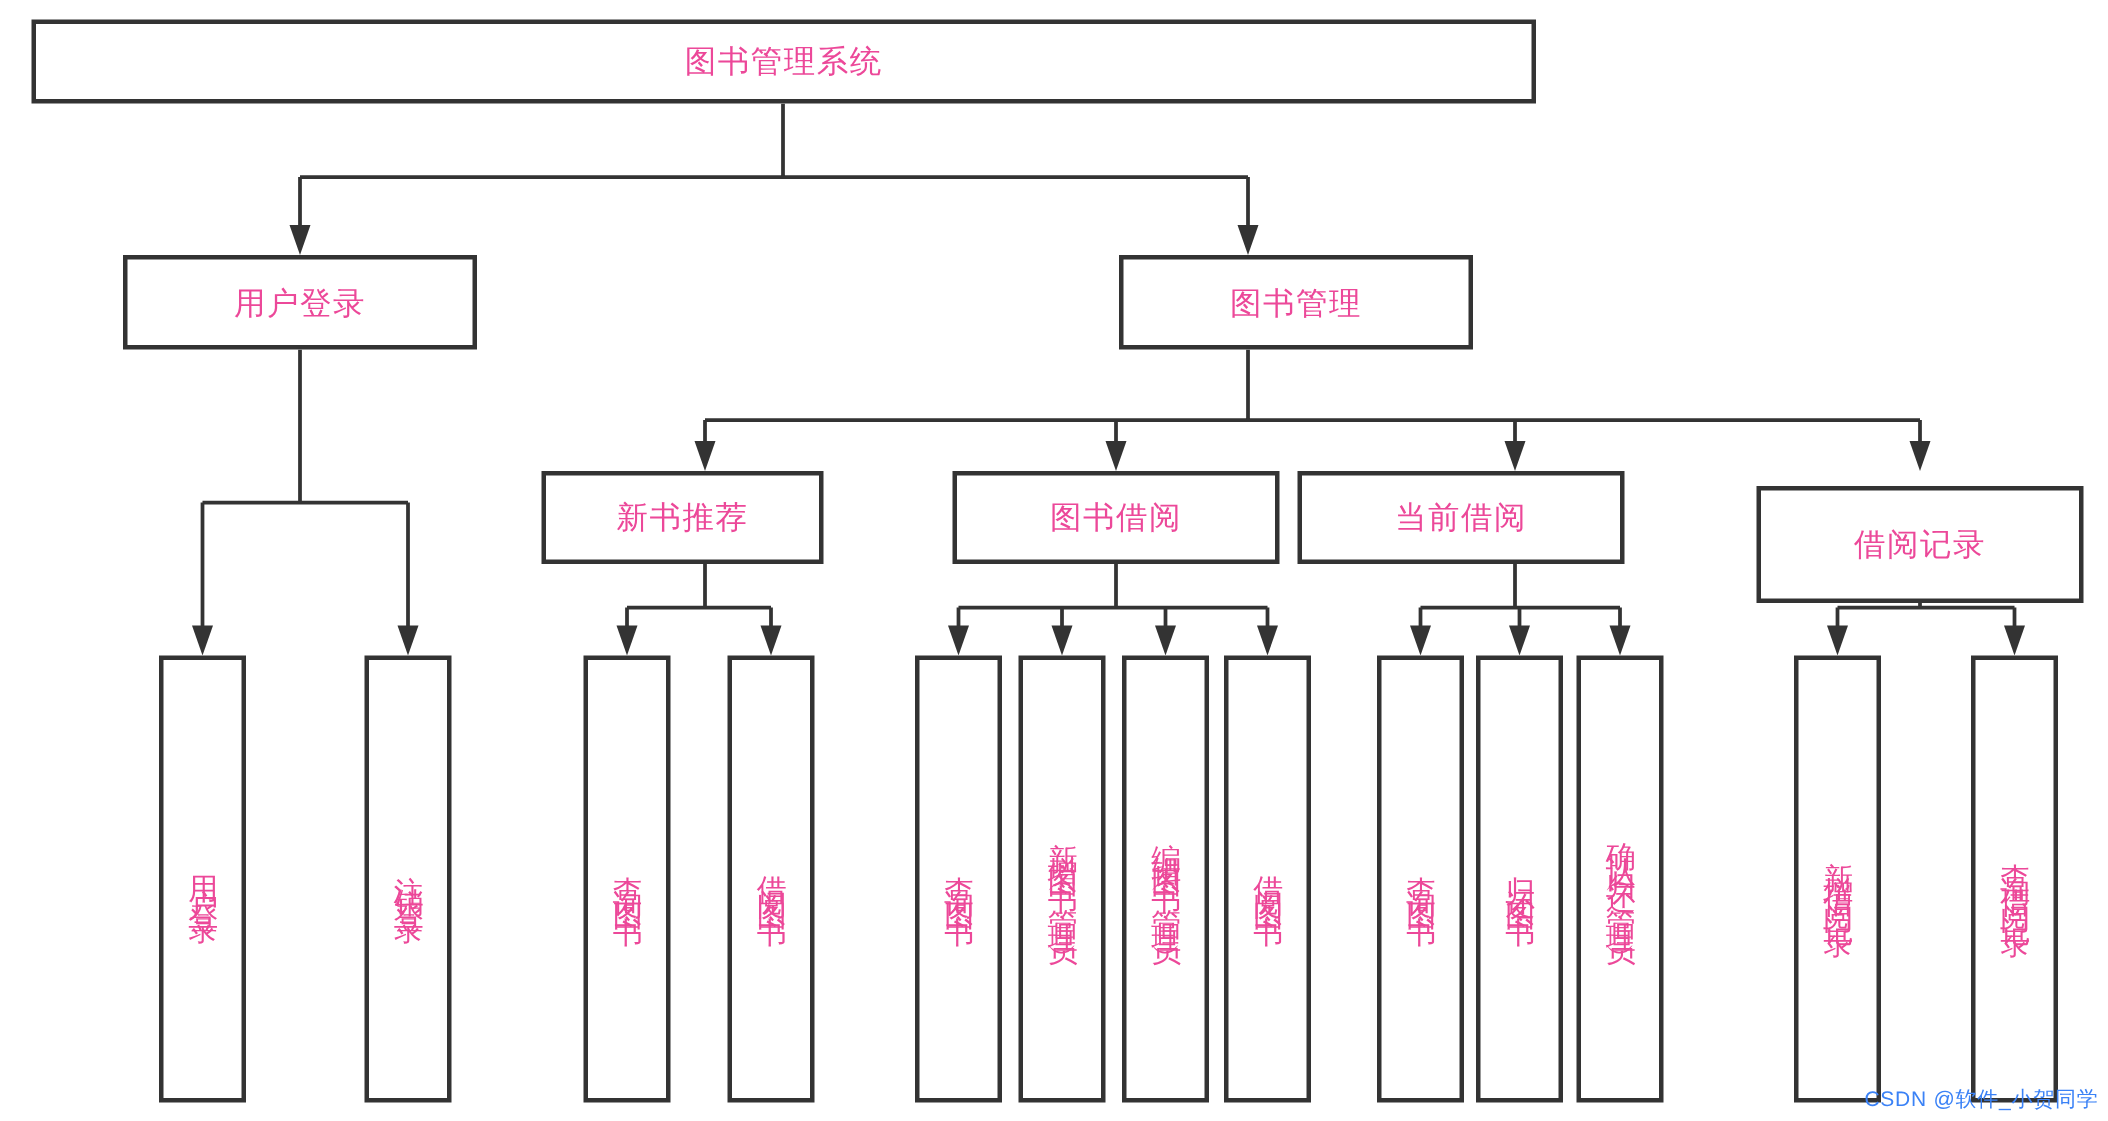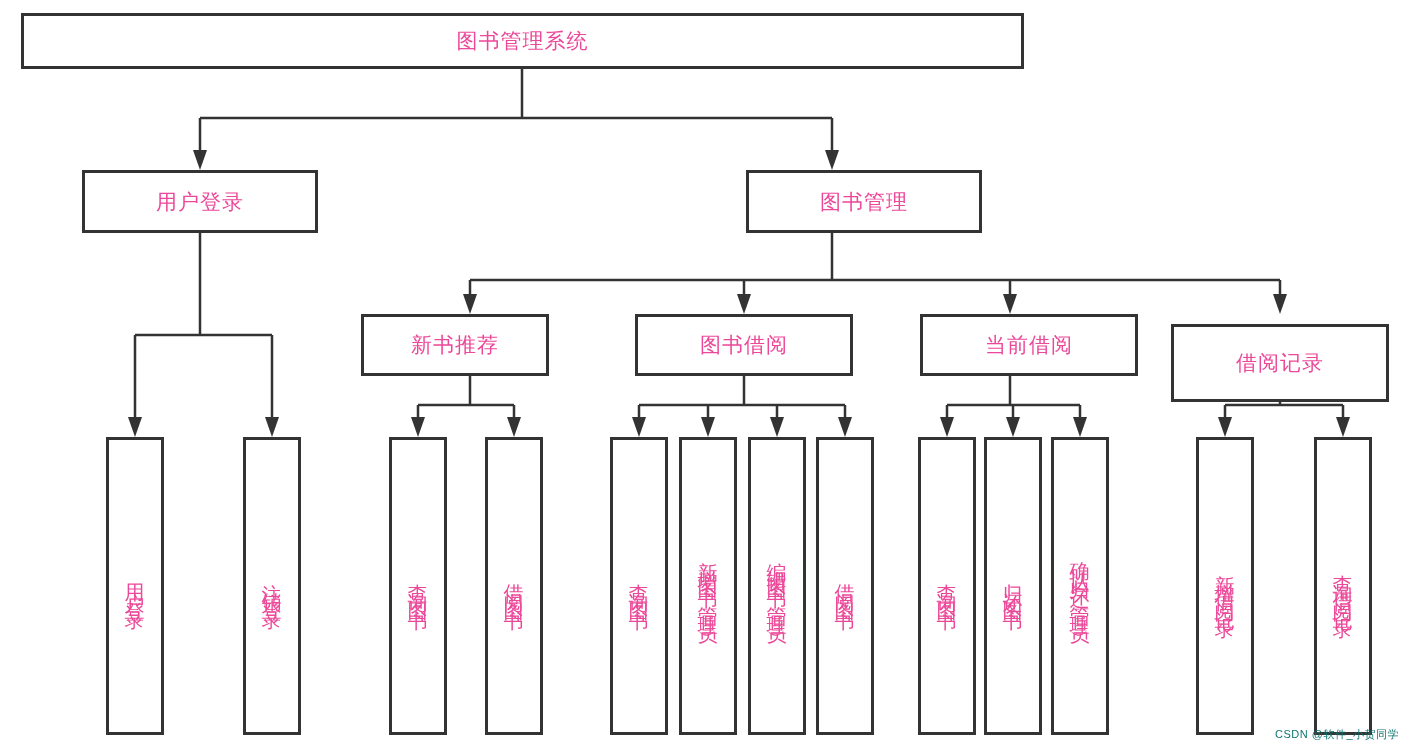--- a/index.html
+++ b/index.html
@@ -27,22 +27,22 @@
     text-orientation:mixed;
     font-size:20px;
     letter-spacing:9px;
     line-height:1.1;
     white-space:nowrap;
   }
   .watermark{
     position:absolute;
     right:6px;
     bottom:5px;
-    font-size:11px;
-    color:#0f766e;
+    font-size:14px;
+    color:#3b82f6;
     letter-spacing:0.5px;
   }
 </style>
 </head>
 <body>
 
 <div class="canvas">
 
   <svg class="connectors" width="1405" height="747" viewBox="0 0 1405 747" fill="none" stroke="#333333" stroke-width="2.5">
 
@@ -94,21 +94,21 @@
     </g>
   </svg>
 
   <div class="node h-node" style="left:21px;top:13px;width:1003px;height:56px;">图书管理系统</div>
 
   <div class="node h-node" style="left:82px;top:170px;width:236px;height:63px;">用户登录</div>
   <div class="node h-node" style="left:714px;top:170px;width:236px;height:63px;margin-left:32px;">图书管理</div>
 
   <div class="node h-node" style="left:361px;top:314px;width:188px;height:62px;">新书推荐</div>
   <div class="node h-node" style="left:635px;top:314px;width:218px;height:62px;">图书借阅</div>
-  <div class="node h-node" style="left:920px;top:314px;width:218px;height:62px;">当前借阅</div>
+  <div class="node h-node" style="left:865px;top:314px;width:218px;height:62px;">当前借阅</div>
   <div class="node h-node" style="left:1171px;top:324px;width:218px;height:78px;">借阅记录</div>
 
   <div class="node leaf" style="left:106px;top:437px;width:58px;height:298px;">
       <span>用户登录</span>
     </div>
   <div class="node leaf" style="left:243px;top:437px;width:58px;height:298px;">
       <span>注销登录</span>
     </div>
 
   <div class="node leaf" style="left:389px;top:437px;width:58px;height:298px;">

